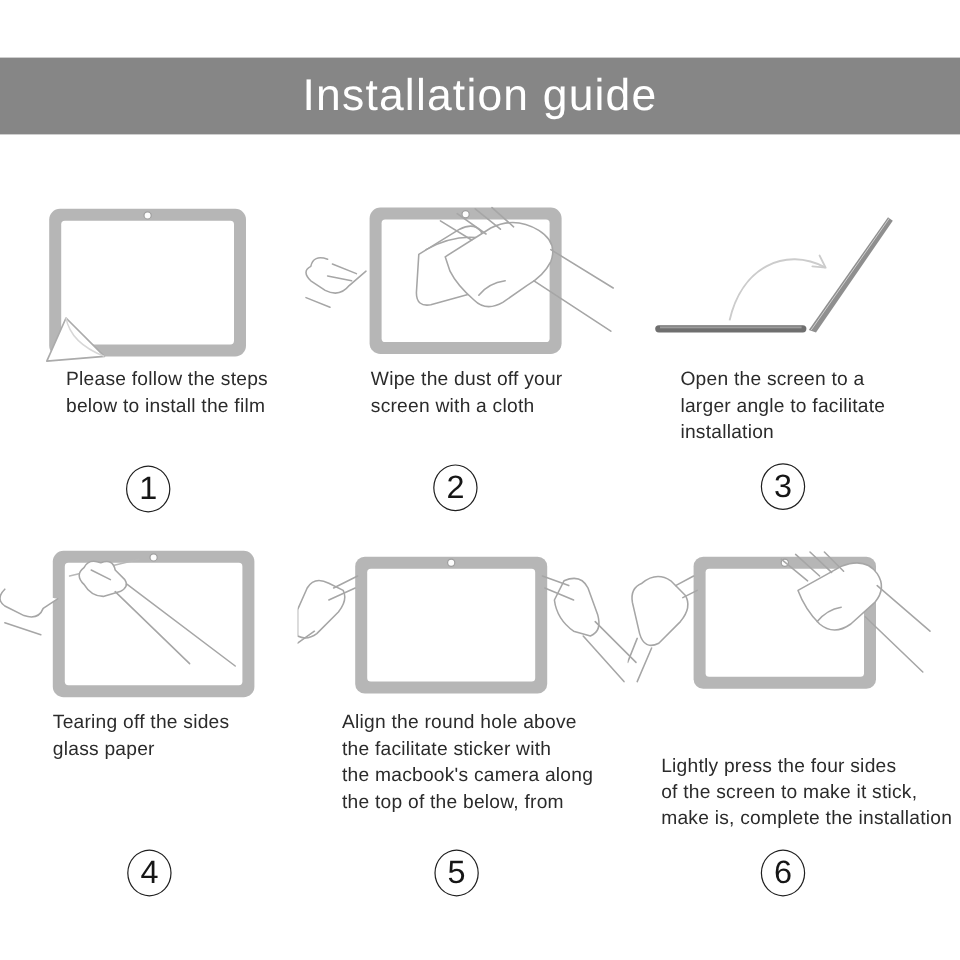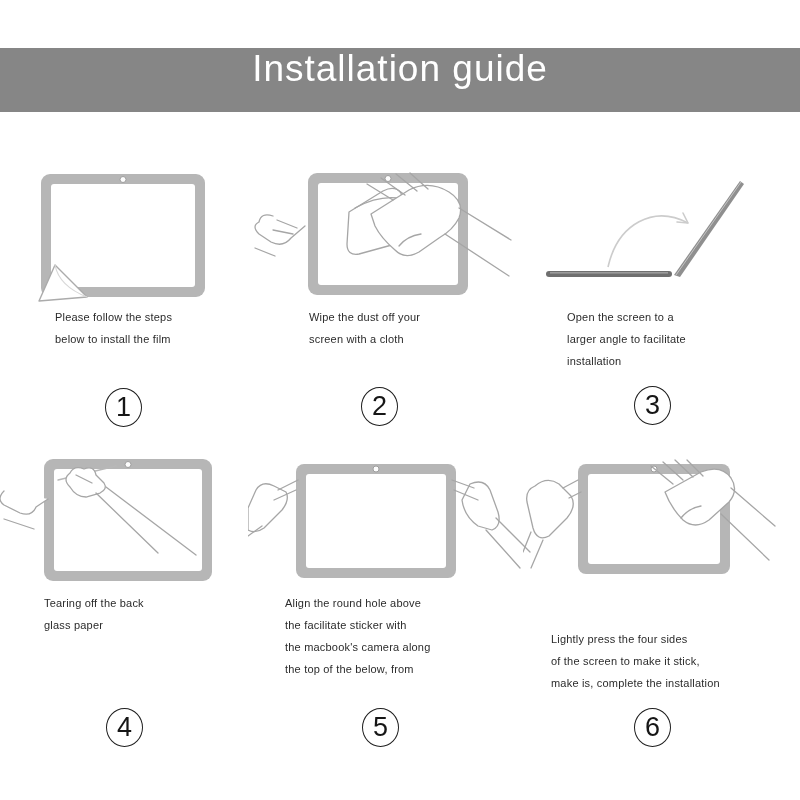--- a/index.html
+++ b/index.html
@@ -3,28 +3,28 @@
 <meta charset="utf-8">
 <style>
   html,body{margin:0;padding:0;background:#fff;}
   #canvas{
     position:relative;width:800px;height:800px;margin:0 auto;
     background:#ffffff;overflow:hidden;
     font-family:"Liberation Sans",sans-serif;
   }
   .header{
     position:absolute;left:0;top:48px;width:800px;height:64px;
-    background:#868686;display:flex;align-items:flex-start;justify-content:center;
+    background:#868686;display:flex;align-items:center;justify-content:center;
   }
   .header .title{
     color:#ffffff;font-size:37px;letter-spacing:1px;font-weight:400;
   }
   .ill{position:absolute;}
   .caption{
-    position:absolute;color:#2b2b2b;font-size:11px;line-height:22px;
+    position:absolute;color:#2b2b2b;font-size:16px;line-height:22px;
     letter-spacing:0.2px;text-align:left;white-space:nowrap;
   }
   .badge{
     position:absolute;width:37px;height:39px;border:1.6px solid #1f1f1f;
     border-radius:50%;display:flex;align-items:center;justify-content:center;
     color:#161616;font-size:27px;font-weight:300;box-sizing:border-box;
     font-family:"Liberation Sans",sans-serif;
   }
   
   #cap1{left:55px;top:306px;}
@@ -141,21 +141,21 @@
   <div id="cap2" class="caption">
     <div>Wipe the dust off your</div>
     <div>screen with a cloth</div>
   </div>
   <div id="cap3" class="caption">
     <div>Open the screen to a</div>
     <div>larger angle to facilitate</div>
     <div>installation</div>
   </div>
   <div id="cap4" class="caption">
-    <div>Tearing off the back</div>
+    <div>Tearing off the sides</div>
     <div>glass paper</div>
   </div>
   <div id="cap5" class="caption">
     <div>Align the round hole above</div>
     <div>the facilitate sticker with</div>
     <div>the macbook's camera along</div>
     <div>the top of the below, from</div>
   </div>
   <div id="cap6" class="caption">
     <div>Lightly press the four sides</div>

